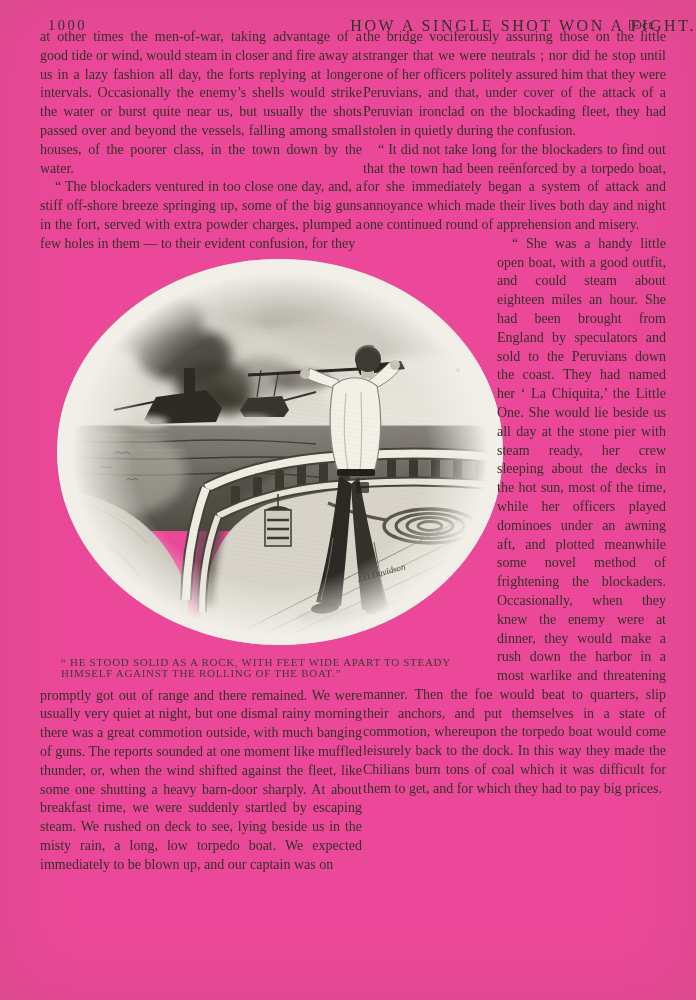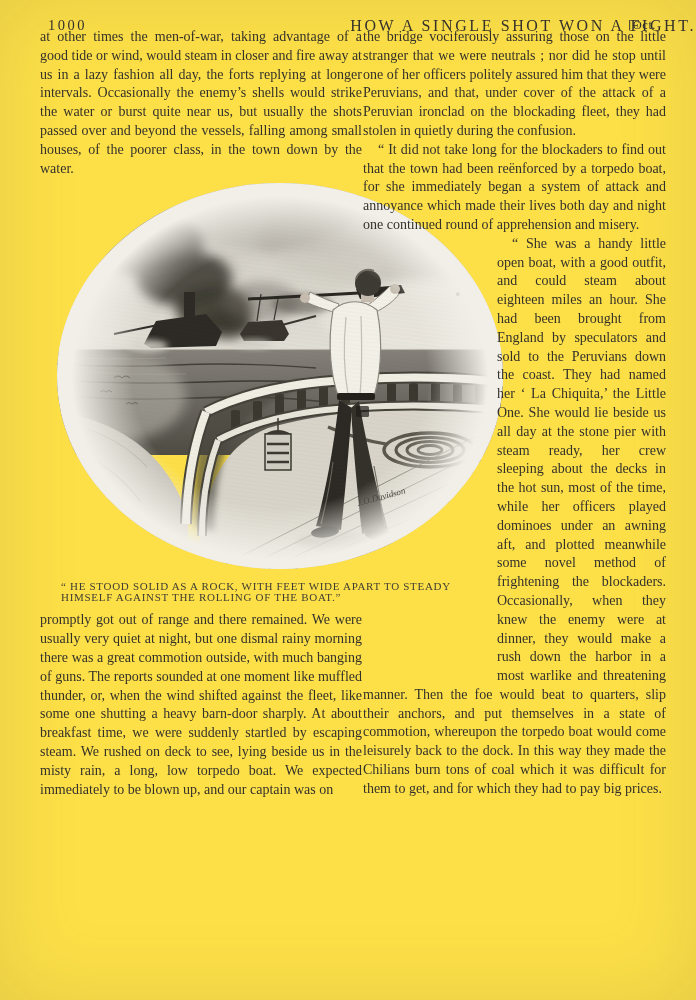--- a/index.html
+++ b/index.html
@@ -1,16 +1,16 @@
 <!DOCTYPE html>
 <html><head>
 <meta charset="utf-8">
 <style>
   html,body{margin:0;padding:0;background:#dedbd2;}
-  .page{position:relative;width:696px;height:1000px;margin:0 auto;background:#fde047;
+  .page{position:relative;width:696px;height:1000px;margin:0 auto;background:#ec4899;
         overflow:hidden;color:#34312b;font-family:"Liberation Serif",serif;
         box-shadow:inset 0 0 80px rgba(105,95,70,.16);}
   .header{position:absolute;top:15px;left:0;right:0;height:22px;}
   .pagenum{position:absolute;left:48px;top:2px;font-size:14.5px;letter-spacing:2.5px;}
   .htitle{position:absolute;left:0;right:0;top:2px;text-align:right;font-size:16px;letter-spacing:2.6px;}
   .hissue{position:absolute;right:40px;top:3px;font-size:12.5px;letter-spacing:.5px;}
   .col{position:absolute;top:28px;text-align:justify;font-size:14px;line-height:18.8px;}
   .col-left{left:40px;width:322px;}
   .col-right{left:363px;width:303px;}
   .col p{margin:0;}
@@ -27,20 +27,21 @@
 <div class="page">
 
   <div class="header">
     <span class="pagenum">1000</span>
     <span class="htitle">HOW A SINGLE SHOT WON A FIGHT.</span>
     <span class="hissue">[Oct.</span>
   </div>
 
   <div class="col col-left">
     <p>at other times the men-of-war, taking advantage of a good tide or wind, would steam in closer and fire away at us in a lazy fashion all day, the forts replying at longer intervals.  Occasionally the enemy’s shells would strike the water or burst quite near us, but usually the shots passed over and beyond the vessels, falling among small houses, of the poorer class, in the town down by the water.</p>
+    <p class="indent">“ The blockaders ventured in too close one day, and, a stiff off-shore breeze springing up, some of the big guns in the fort, served with extra powder charges, plumped a few holes in them — to their evident confusion, for they</p>
 
     <div class="figure">
       <svg width="448" height="392" viewBox="0 0 448 392">
         <defs>
           <clipPath id="vig">
               <ellipse cx="224" cy="194" rx="223" ry="193"></ellipse>
             </clipPath>
           <clipPath id="deckclip">
               <path d="M140,392 C146,318 158,268 212,246 C272,229 352,223 448,227 L448,392 Z"></path>
             </clipPath>

